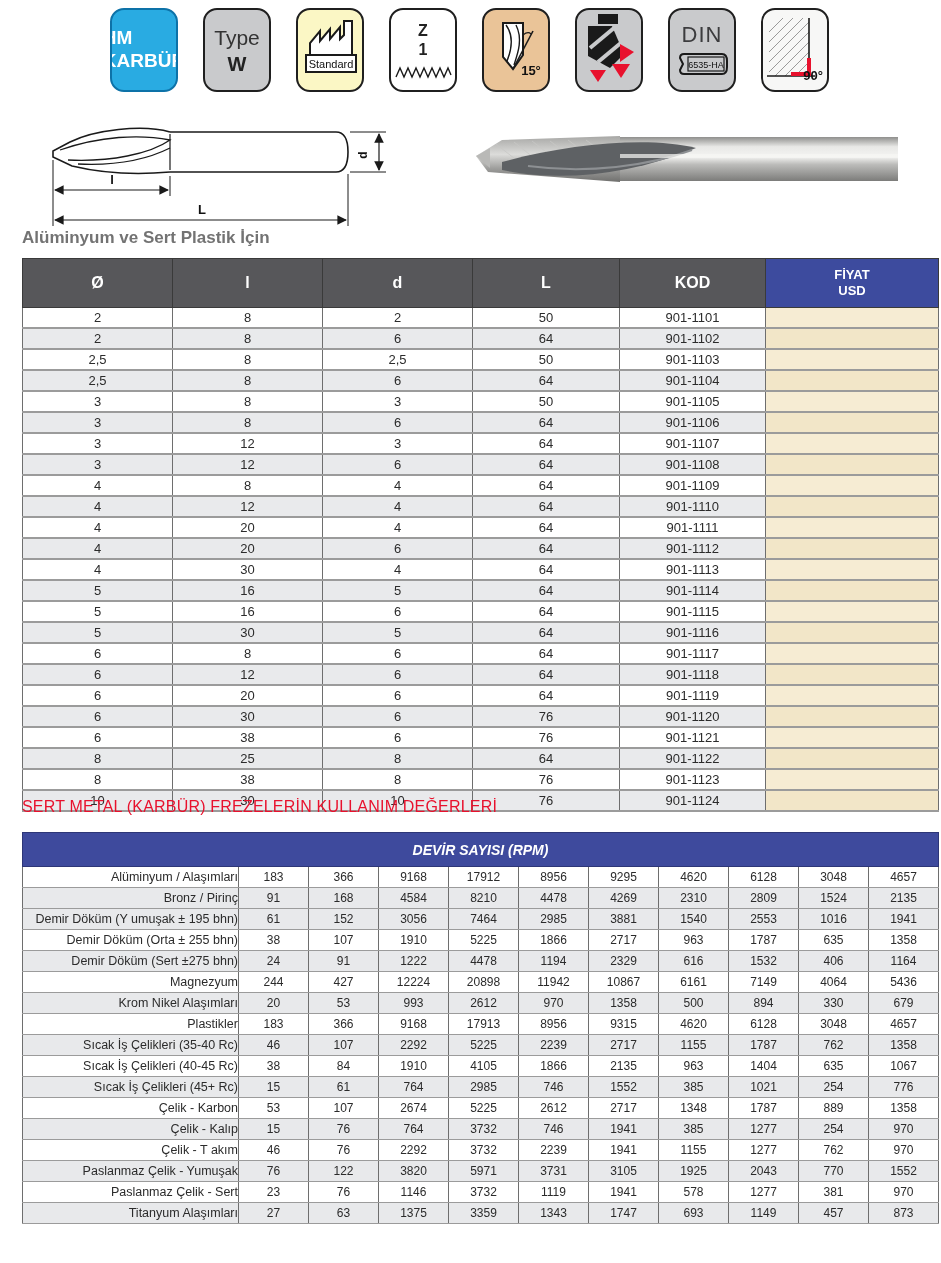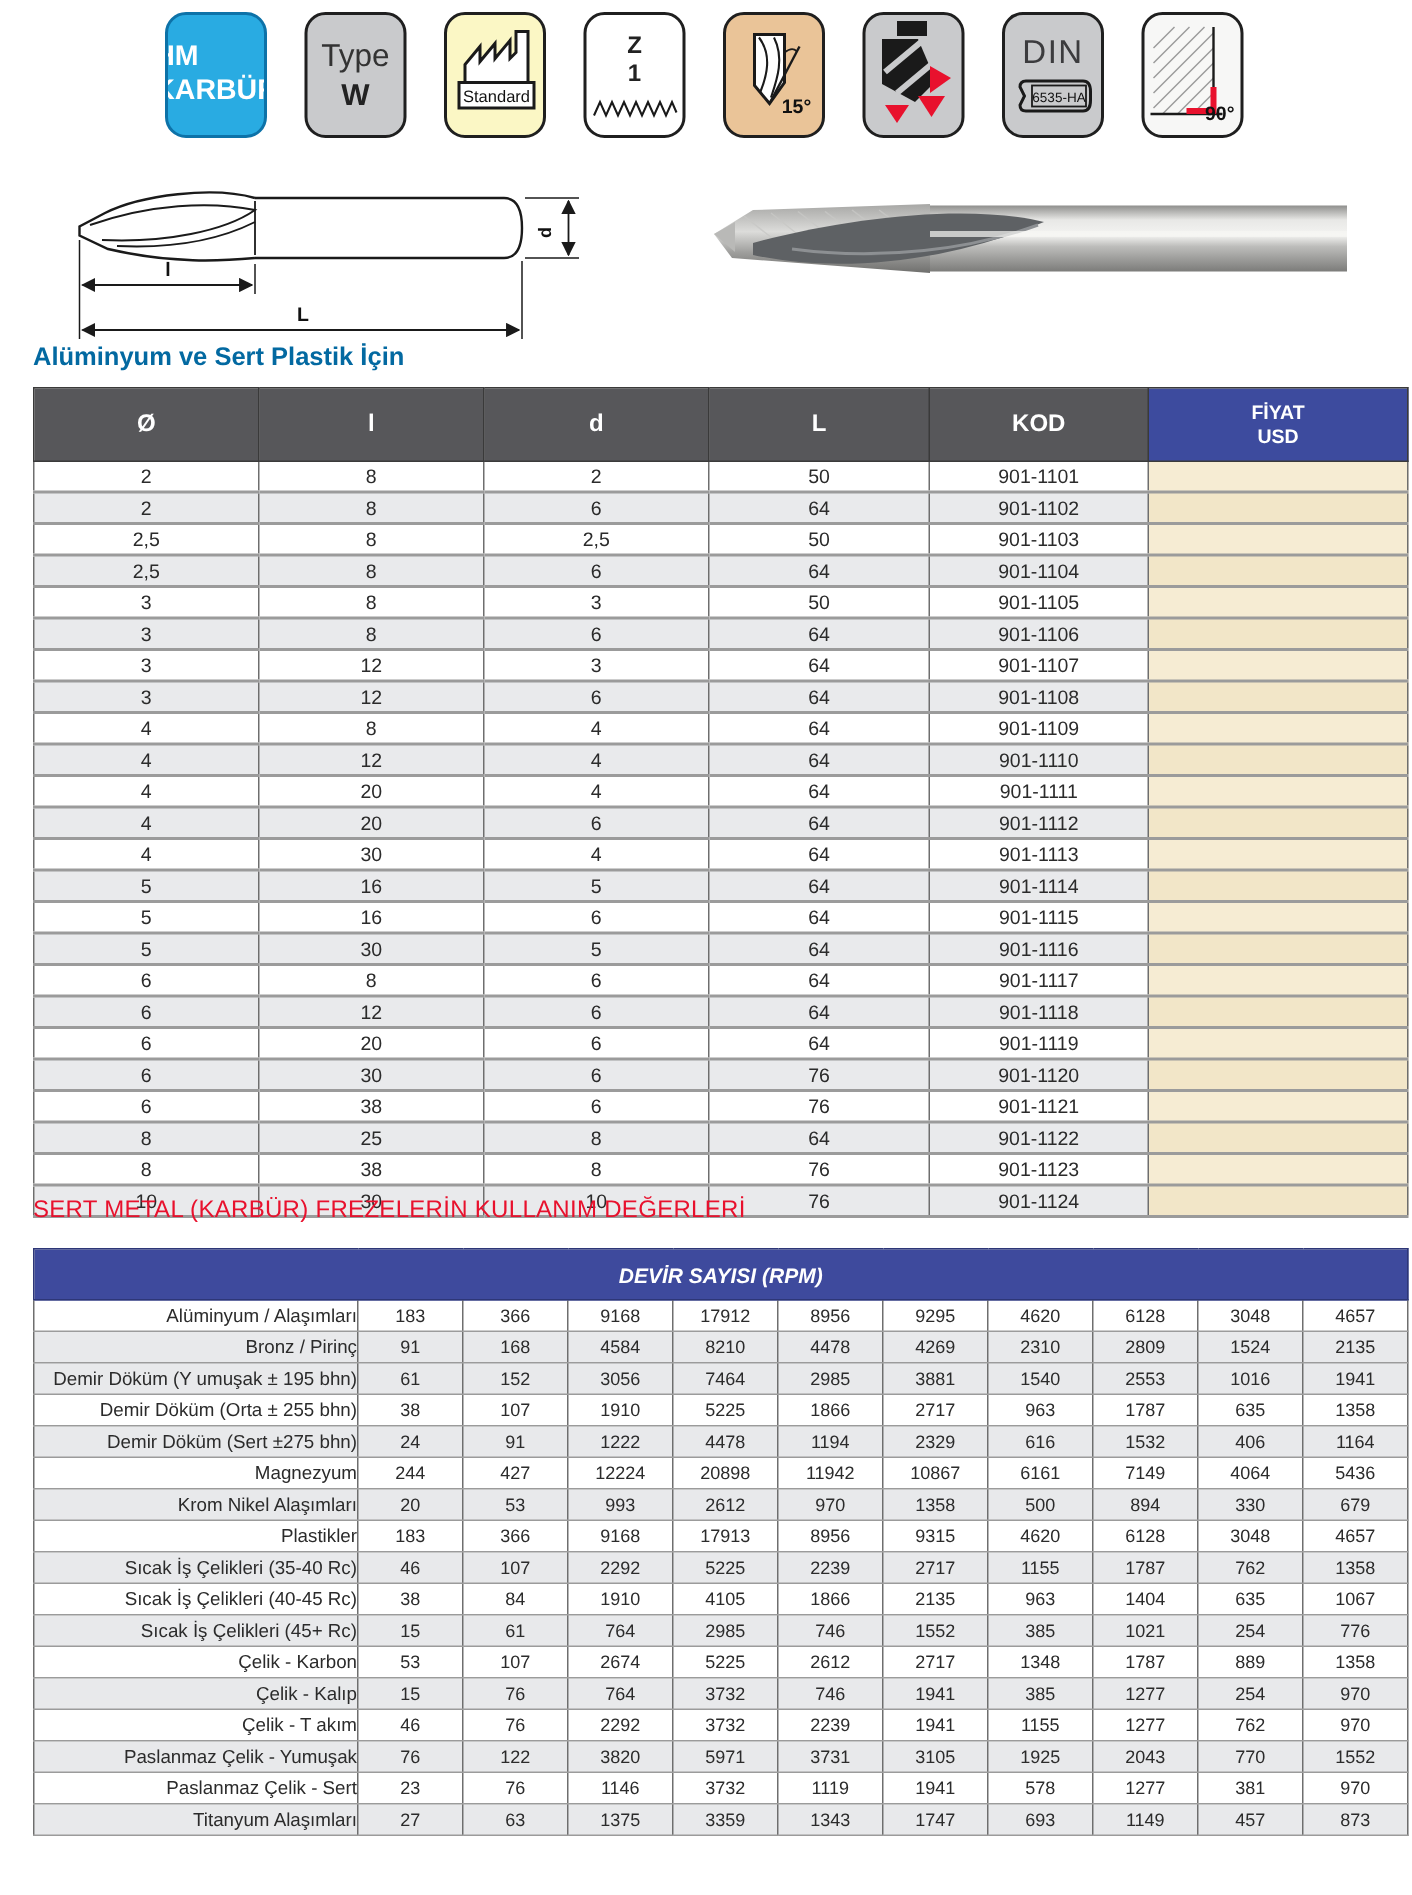--- a/index.html
+++ b/index.html
@@ -19,21 +19,21 @@
   .type-top{font-size:21px;color:#333;line-height:1;}
   .type-w{font-size:20px;font-weight:bold;color:#222;margin-top:6px;line-height:1;}
   .z-label{font-size:16px;font-weight:bold;color:#222;line-height:1.2;text-align:center;}
   .din-title{font-size:22px;color:#3c3c3e;letter-spacing:1px;line-height:1;margin-top:4px;}
 
   
   .figure-row{position:absolute;top:106px;left:0;width:941px;height:140px;}
   .diagram{position:absolute;left:30px;top:0;}
   .photo{position:absolute;left:468px;top:4px;}
 
-  .section1-title{position:absolute;left:22px;top:228px;font-size:17px;font-weight:bold;color:#0369a1;}
+  .section1-title{position:absolute;left:22px;top:228px;font-size:17px;font-weight:bold;color:#737373;}
 
   
   .t1{position:absolute;left:22px;top:258px;width:916px;border-collapse:collapse;table-layout:fixed;
       border:1px solid #4a4a4a;font-size:13px;}
   .t1 th{background:#57575A;color:#fff;font-weight:bold;font-size:16px;height:46px;border:1px solid #3a3a3a;}
   .t1 th.price-h{background:#3D4B9E;font-size:13px;line-height:1.25;}
   .t1 td{height:19px;text-align:center;border-left:1px solid #6e6e6e;border-right:1px solid #6e6e6e;
          border-bottom:2px solid #9b9b9b;padding:0;}
   .t1 tr.alt td{background:#E9EAEC;}
   .t1 td.price-cell{background:#F6ECD3;}

